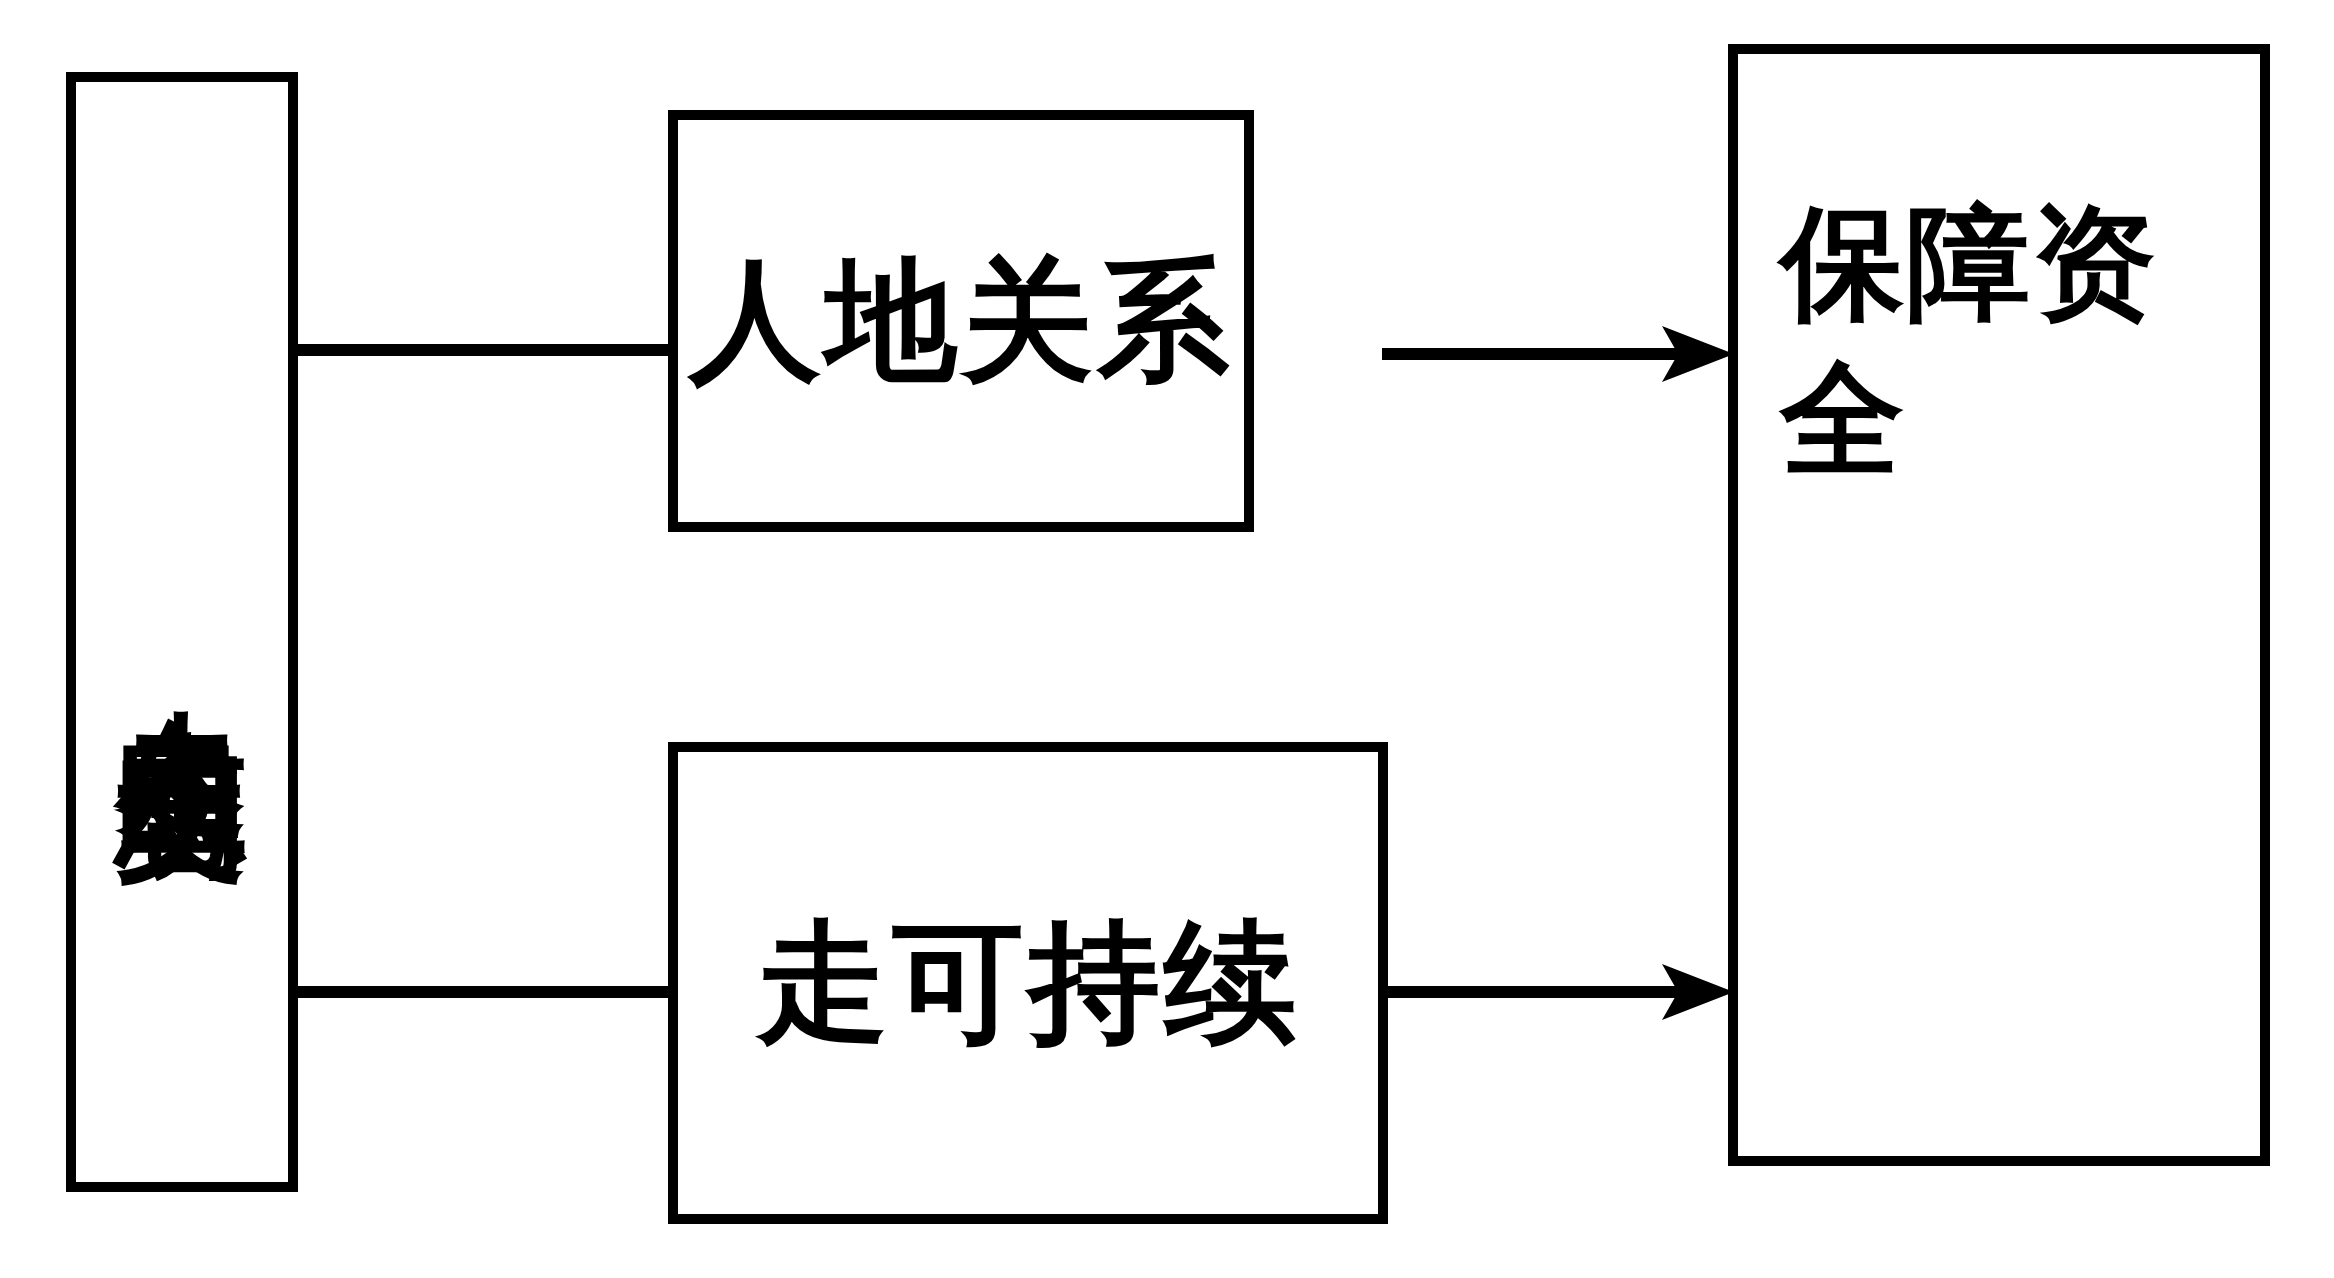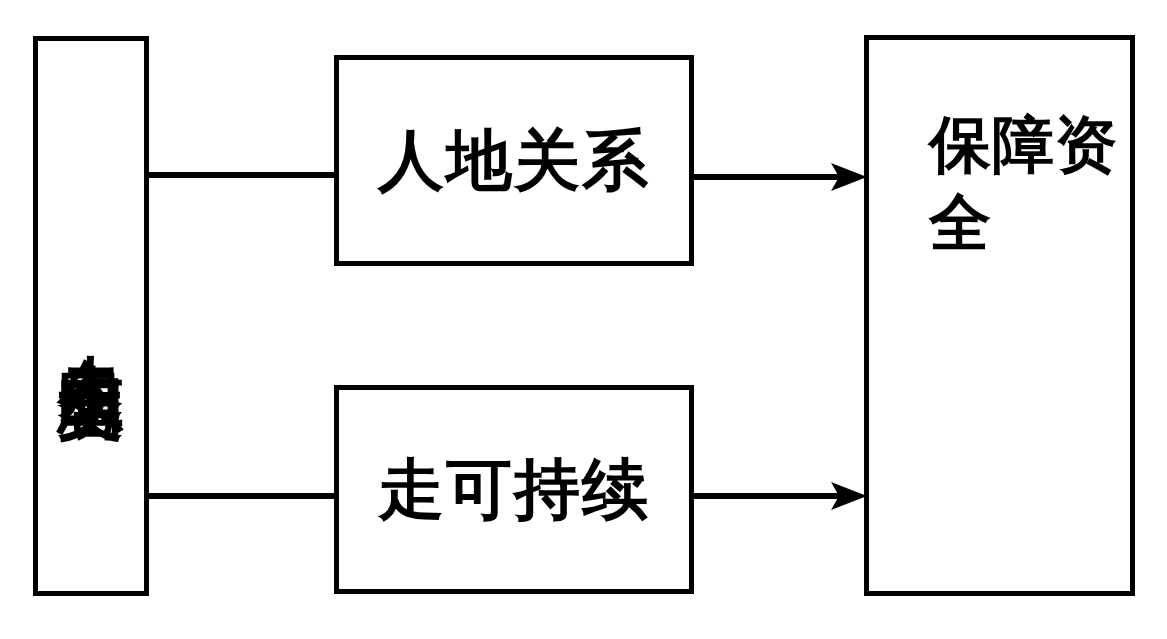--- a/index.html
+++ b/index.html
@@ -41,48 +41,47 @@
     font-weight: 700;
     letter-spacing: 5px;
     color: #000000;
     white-space: nowrap;
     font-family: "DejaVu Serif", "Liberation Serif", serif;
   }
   
   #box-mid-top {
     left: 334px;
     top: 55px;
-    width: 360px;
+    width: 293px;
     height: 211px;
   }
   #box-mid-bottom {
     left: 334px;
-    top: 385px;
+    top: 371px;
     width: 360px;
-    height: 209px;
+    height: 241px;
   }
   .mid-text {
     font-size: 66px;
     line-height: 1.13;
     font-weight: 700;
     letter-spacing: 2px;
     color: #000000;
     text-align: center;
     white-space: nowrap;
     font-family: "DejaVu Serif", "Liberation Serif", serif;
   }
   
   #box-right {
     left: 864px;
-    top: 35px;
+    top: 22px;
     width: 271px;
     height: 561px;
     align-items: flex-start;
     justify-content: flex-start;
-    padding-left: 39px;
   }
   #box-right .rtext {
     margin: 66px 0 0 21px;
     font-size: 62px;
     line-height: 1.26;
     font-weight: 700;
     letter-spacing: 1px;
     color: #000000;
     text-align: left;
     white-space: nowrap;

